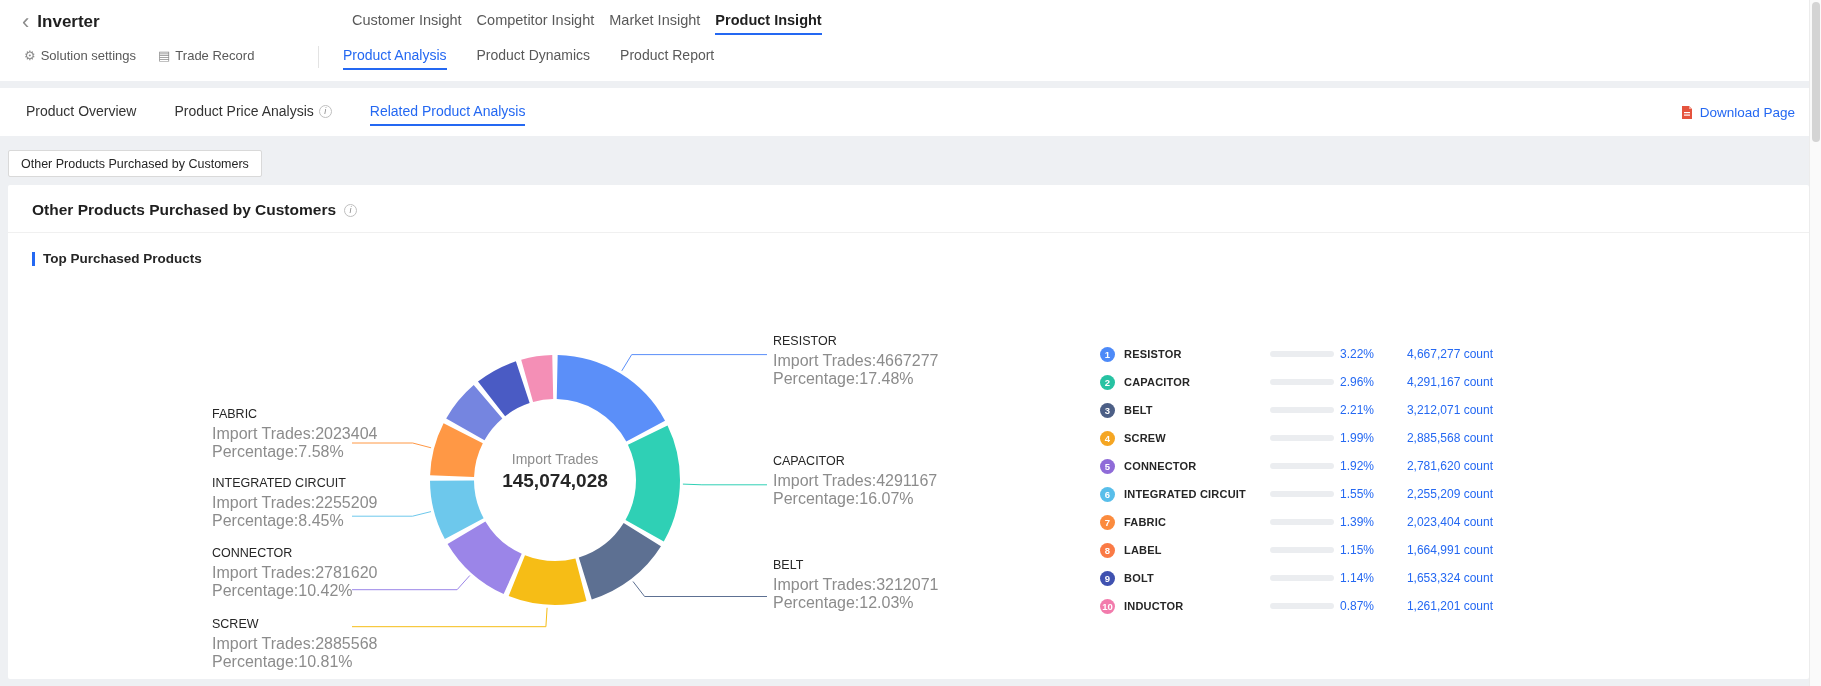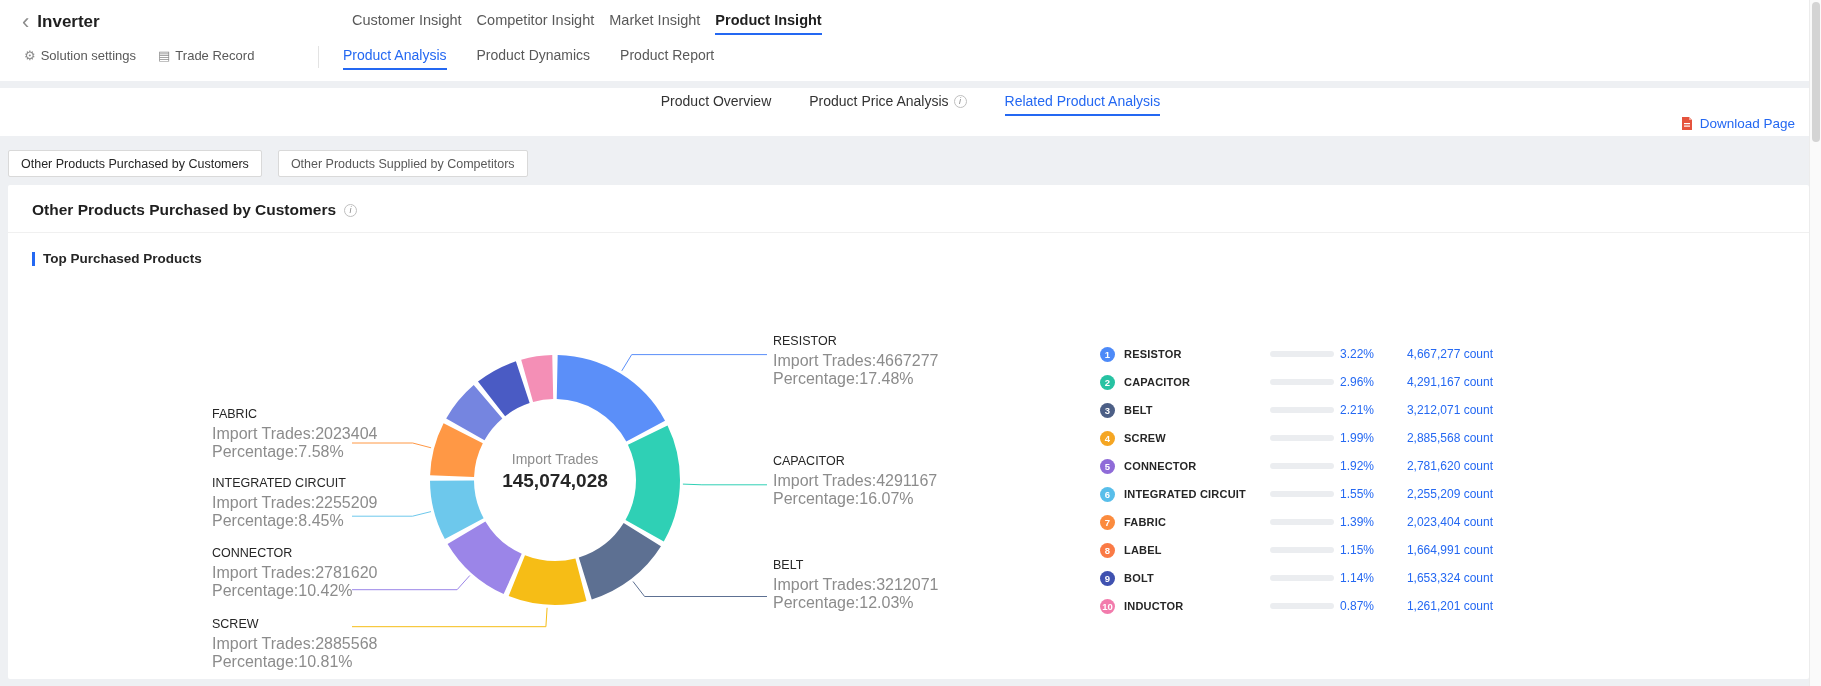--- a/index.html
+++ b/index.html
@@ -17,21 +17,21 @@
   .h-action { display:flex; align-items:center; gap:5px; cursor:pointer; }
   .h-action .ico { font-size:13px; color:#8c8c8c; }
   .h-divider { position:absolute; left:318px; top:46px; width:1px; height:22px; background:#e3e3e3; }
   .main-tabs { position:absolute; left:352px; top:12px; display:flex; gap:15px; font-size:14.5px; color:#595959; }
   .mtab { cursor:pointer; padding-bottom:5px; border-bottom:2px solid transparent; }
   .mtab.active { color:#1f1f1f; font-weight:700; border-bottom-color:#2468F2; }
   .sub-tabs { position:absolute; left:343px; top:47px; display:flex; gap:30px; font-size:14px; color:#595959; }
   .stab { cursor:pointer; padding-bottom:5px; border-bottom:2px solid transparent; }
   .stab.active { color:#2468F2; border-bottom-color:#2468F2; }
   
-  .toolbar { margin-top:7px; background:#fff; height:48px; display:flex; align-items:center; padding:0 26px;flex-direction:column; }
+  .toolbar { margin-top:7px; background:#fff; height:48px; display:flex; align-items:center; padding:0 26px; }
   .t-tabs { display:flex; gap:38px; font-size:14px; color:#333; }
   .ttab { display:flex; align-items:center; gap:5px; cursor:pointer; padding:5px 0; border-bottom:2px solid transparent; }
   .ttab.active { color:#2468F2; border-bottom-color:#2468F2; }
   .info-ic { width:13px; height:13px; border:1px solid #bfbfbf; border-radius:50%; color:#8c8c8c;
              font-size:9px; line-height:11px; text-align:center; display:inline-block; font-style:italic; }
   .download { margin-left:auto; display:flex; align-items:center; gap:6px; color:#2468F2; font-size:13.5px; cursor:pointer; }
   
   .chips { margin:14px 0 0 8px; display:flex; gap:16px; }
   .chip { background:#fff; border:1px solid #d9d9d9; border-radius:2px; height:27px; padding:0 12px;
           display:flex; align-items:center; font-size:12.5px; color:#262626; cursor:pointer; }
@@ -117,21 +117,20 @@
       <path d="M9 1l3 3H9z" fill="#f2a89c"></path>
       <rect x="4" y="7" width="6" height="1.2" fill="#fff"></rect>
       <rect x="4" y="9.5" width="6" height="1.2" fill="#fff"></rect>
     </svg>
     <span>Download Page</span>
   </span>
 </div>
 
 <div class="chips">
   <span class="chip">Other Products Purchased by Customers</span>
-  <span class="chip secondary">Other Products Supplied by Competitors</span>
 </div>
 
 <div class="card">
   <div class="card-title-row">
     <span class="card-title">Other Products Purchased by Customers</span>
     <span class="info-ic">i</span>
   </div>
   <div class="section-label">
     <span class="accent-bar"></span>
     <span class="section-text">Top Purchased Products</span>

